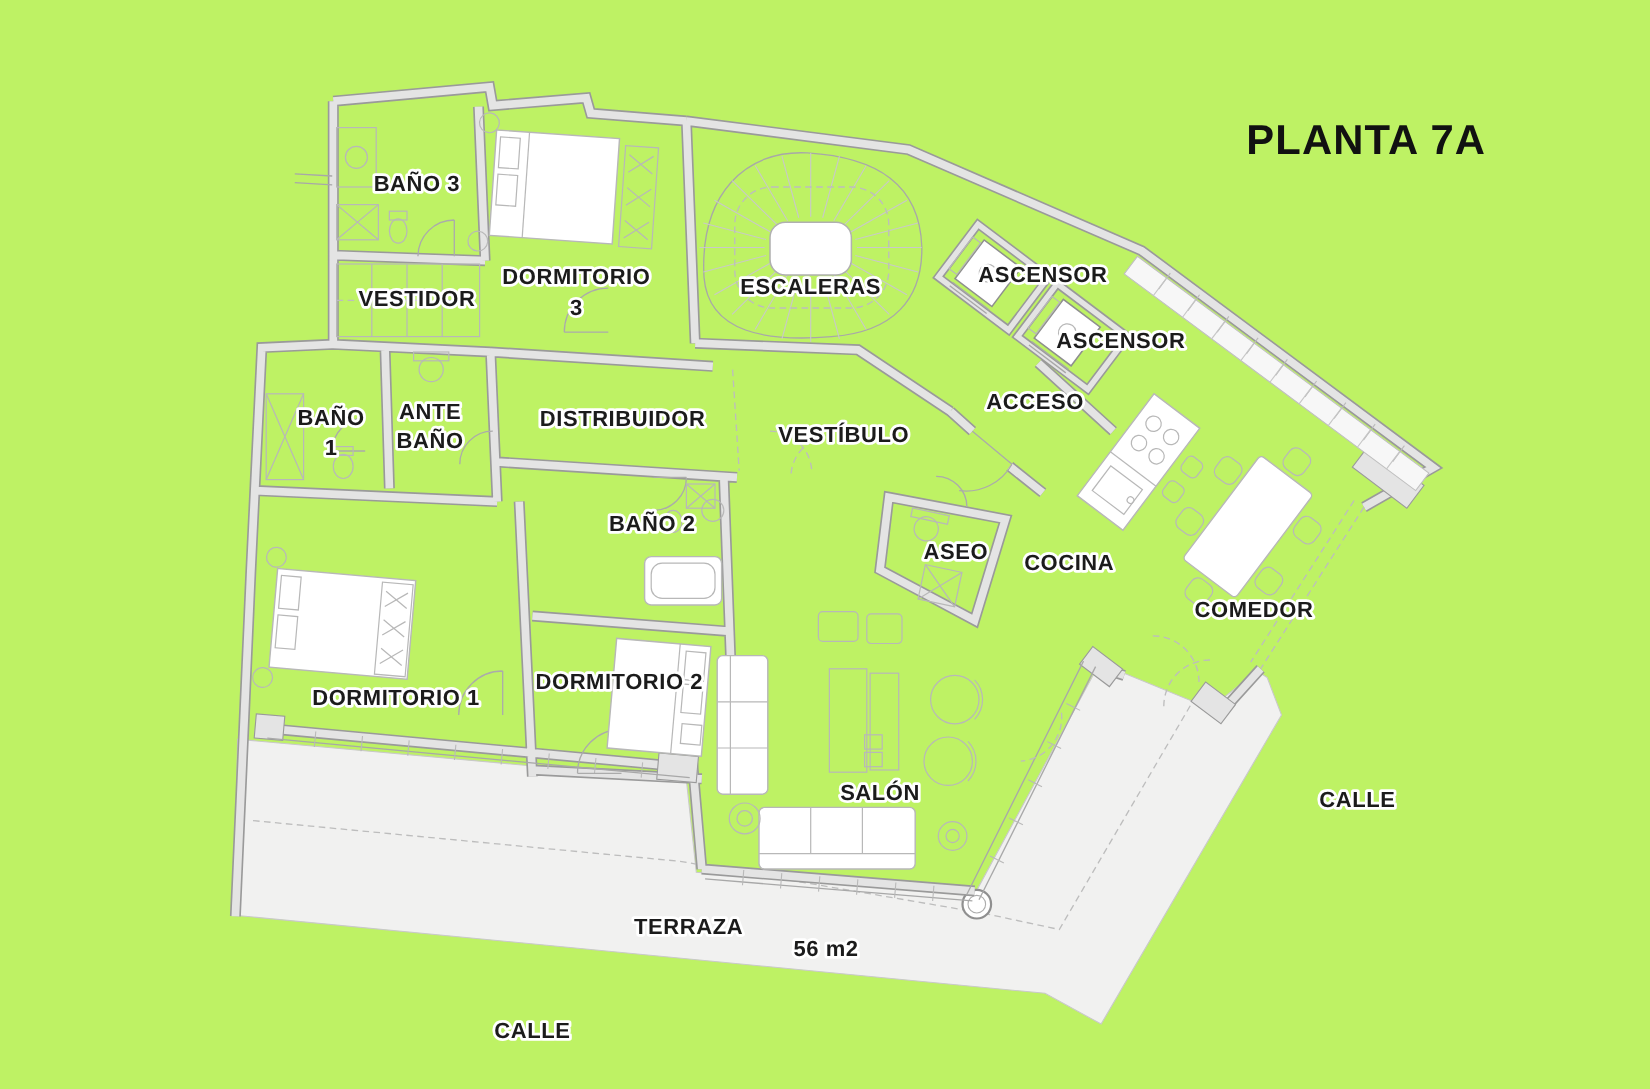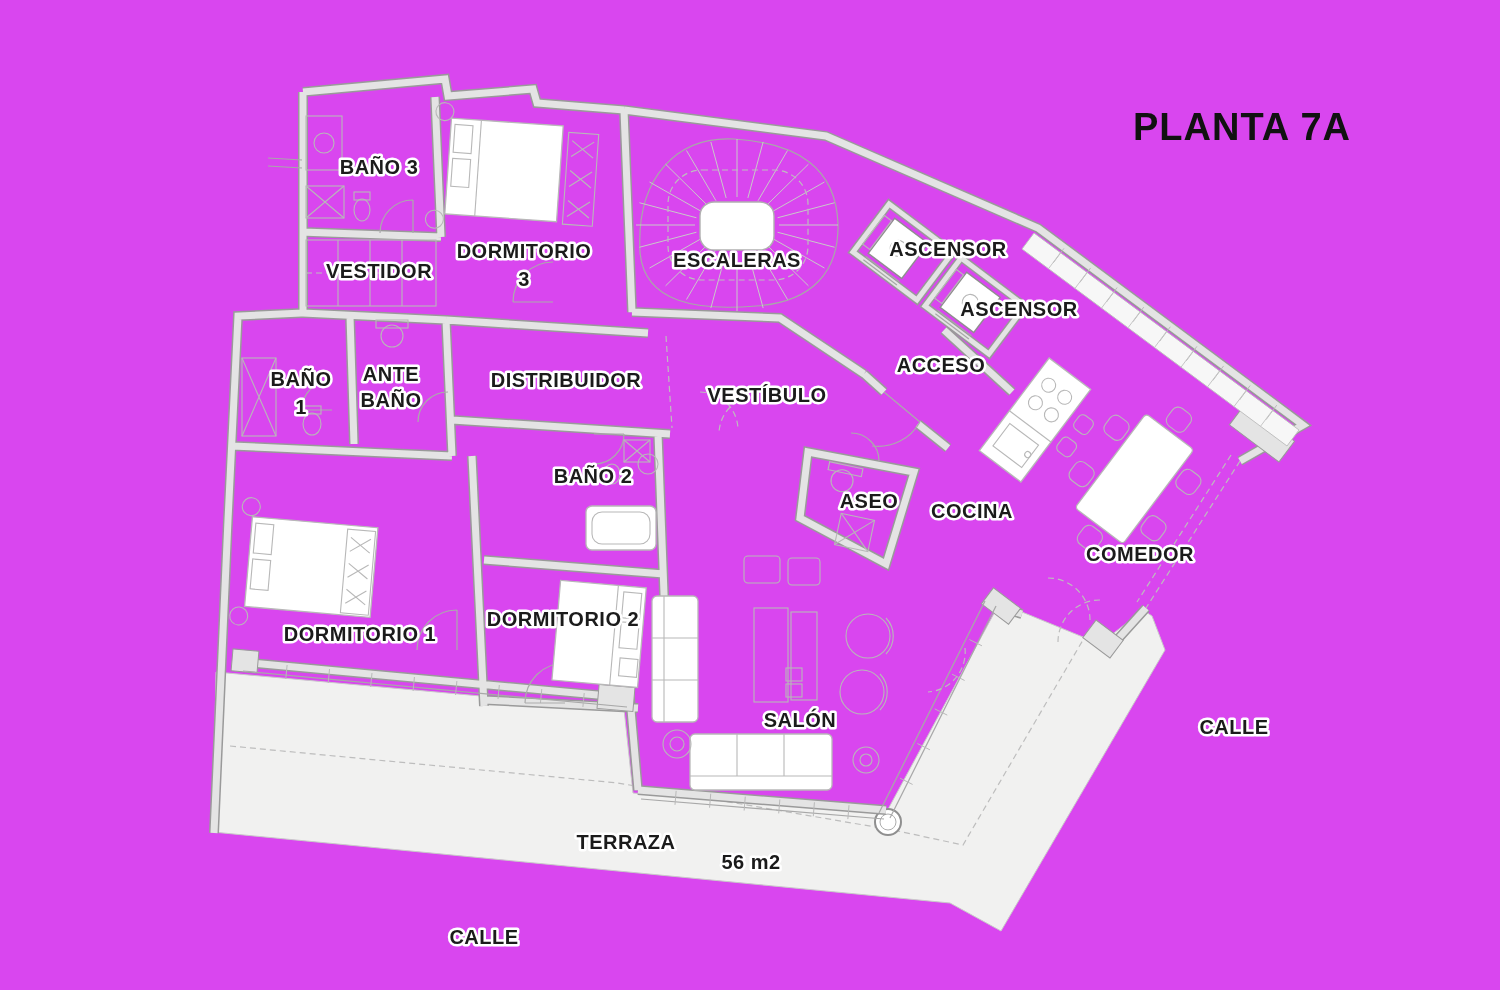--- a/index.html
+++ b/index.html
@@ -1,16 +1,16 @@
 <!DOCTYPE html>
 <html><head>
 <meta charset="utf-8">
 <style>
   html,body{margin:0;padding:0;background:#ffffff;}
-  .stage{position:relative;width:1500px;height:990px;background:#d946ef;overflow:hidden;}
+  .stage{position:relative;width:1500px;height:990px;background:#bef264;overflow:hidden;}
   svg{display:block;}
   svg text{font-family:"Liberation Sans","DejaVu Sans",sans-serif;}
   .lbl{font-weight:700;font-size:20px;fill:#1b1b1b;text-anchor:middle;
        paint-order:stroke;stroke:#ffffff;stroke-width:5px;stroke-linejoin:round;letter-spacing:.5px;}
   .title{font-weight:700;font-size:38px;fill:#111;text-anchor:middle;letter-spacing:1px;}
   .wo{fill:none;stroke:#9a9a9a;stroke-width:10;stroke-linejoin:miter;}
   .wi{fill:none;stroke:#e4e4e4;stroke-width:7;stroke-linejoin:miter;}
   .thin{fill:none;stroke:#a8a8a8;stroke-width:1.2;}
   .furn{fill:#ffffff;stroke:#b8b8b8;stroke-width:1.3;}
   .furnl{fill:none;stroke:#b8b8b8;stroke-width:1.1;}

